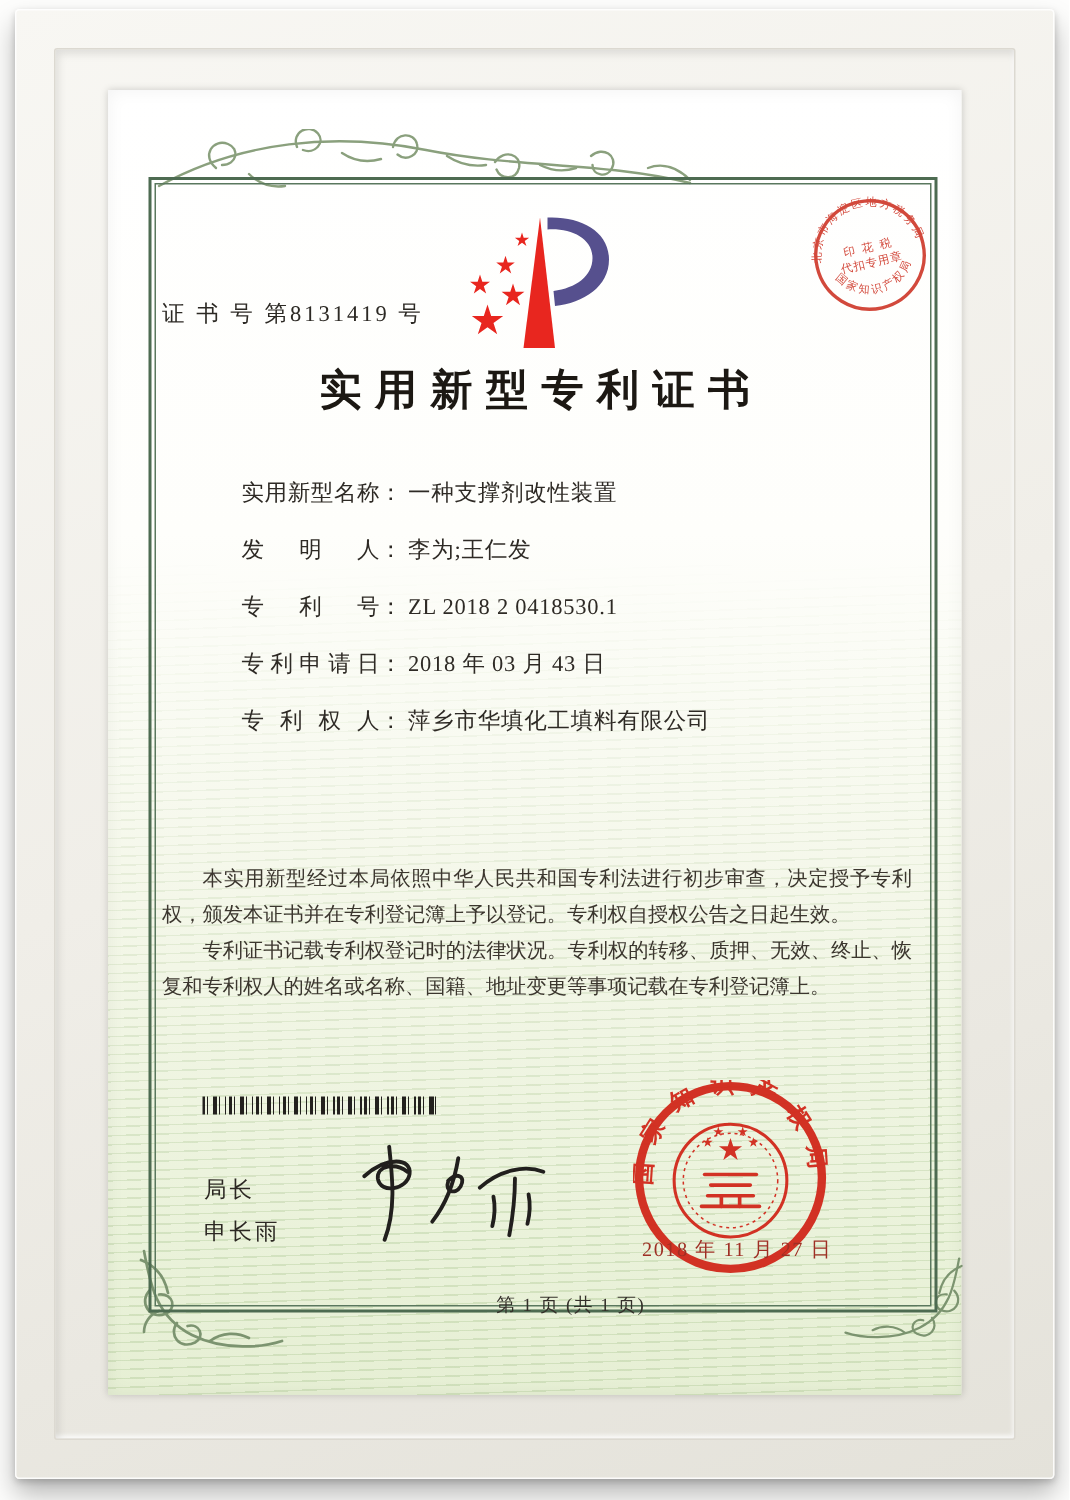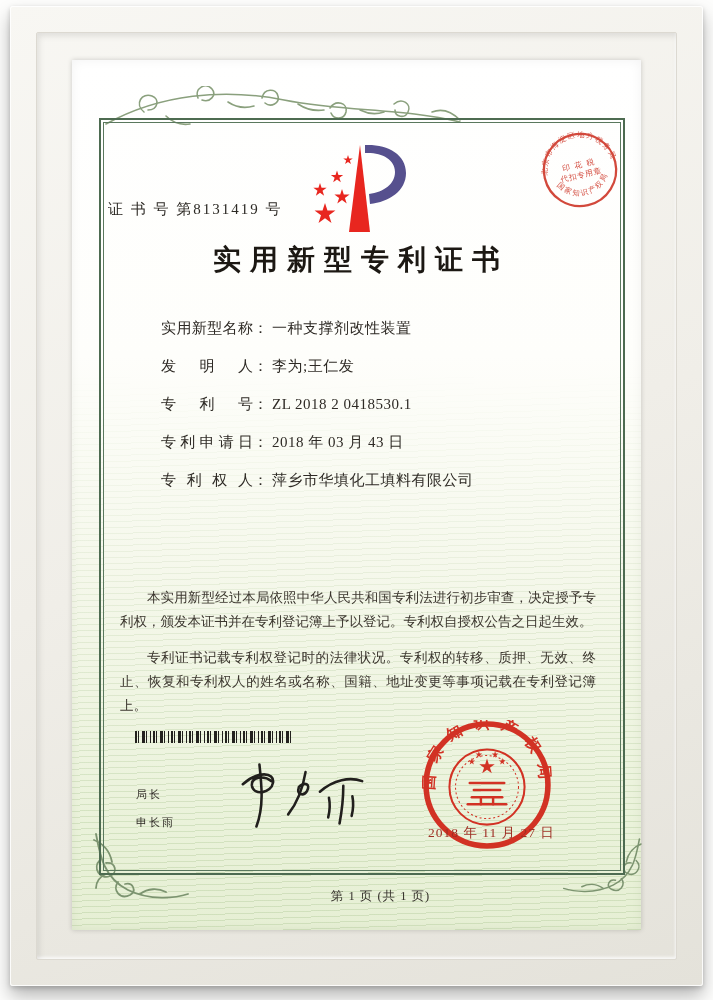--- a/index.html
+++ b/index.html
@@ -50,42 +50,42 @@
   .field-row { position:relative; height:17px; margin-bottom:21px; white-space:nowrap;margin-left:28px; }
   .f-label { display:inline-block; width:92px; text-align:justify; text-align-last:justify;
              vertical-align:top; }
   .f-colon { display:inline-block; margin-right:4px; }
   .f-value { letter-spacing:0.5px; }
   .grant-right { position:absolute; left:255px; top:0; white-space:nowrap; }
   .grant-right .f-label { width:92px; }
 
   .paragraphs { position:absolute; left:36px; top:514px; right:33px;
                 font-size:13.5px; line-height:24px; color:#3b362e; text-align:justify; }
-  .paragraphs p { text-indent:2em; margin:12px; }
+  .paragraphs p { text-indent:2em; margin:0; }
 
   .barcode { position:absolute; left:63px; top:671px; width:158px; height:12px;
              background:repeating-linear-gradient(90deg,
                #23211e 0 2px, transparent 2px 3px,
                #23211e 3px 4px, transparent 4px 7px,
                #23211e 7px 10px, transparent 10px 11px,
                #23211e 11px 12px, transparent 12px 15px,
                #23211e 15px 16px, transparent 16px 18px); }
 
-  .officer { position:absolute; left:64px; top:720px; font-size:11px; color:#2c2823;
+  .officer { position:absolute; left:64px; top:720px; font-size:15px; color:#2c2823;
              line-height:28px; letter-spacing:2px; }
 
   .signature { position:absolute; left:150px; top:700px; width:158px; height:68px; }
 
   .seal-tax { position:absolute; left:468px; top:70px; width:80px; height:80px;
               transform:rotate(-13deg); opacity:0.92; }
   .seal-main { position:absolute; left:350px; top:660px; width:130px; height:130px; opacity:0.95; }
   .seal-date { position:absolute; left:356px; top:764px; font-size:13.5px; color:#9e2f24;
                letter-spacing:1px; white-space:nowrap; }
 
-  .page-footer { position:absolute; left:0; top:828px; width:100%; text-align:center;
+  .page-footer { position:absolute; left:0; top:802px; width:100%; text-align:center;
                  font-size:12.5px; color:#34302a; letter-spacing:1px;padding-left:48px; }
 </style>
 </head>
 <body>
 
 <div class="photo">
   <div class="frame">
     <div class="frame-groove"></div>
 
     <div class="paper">

